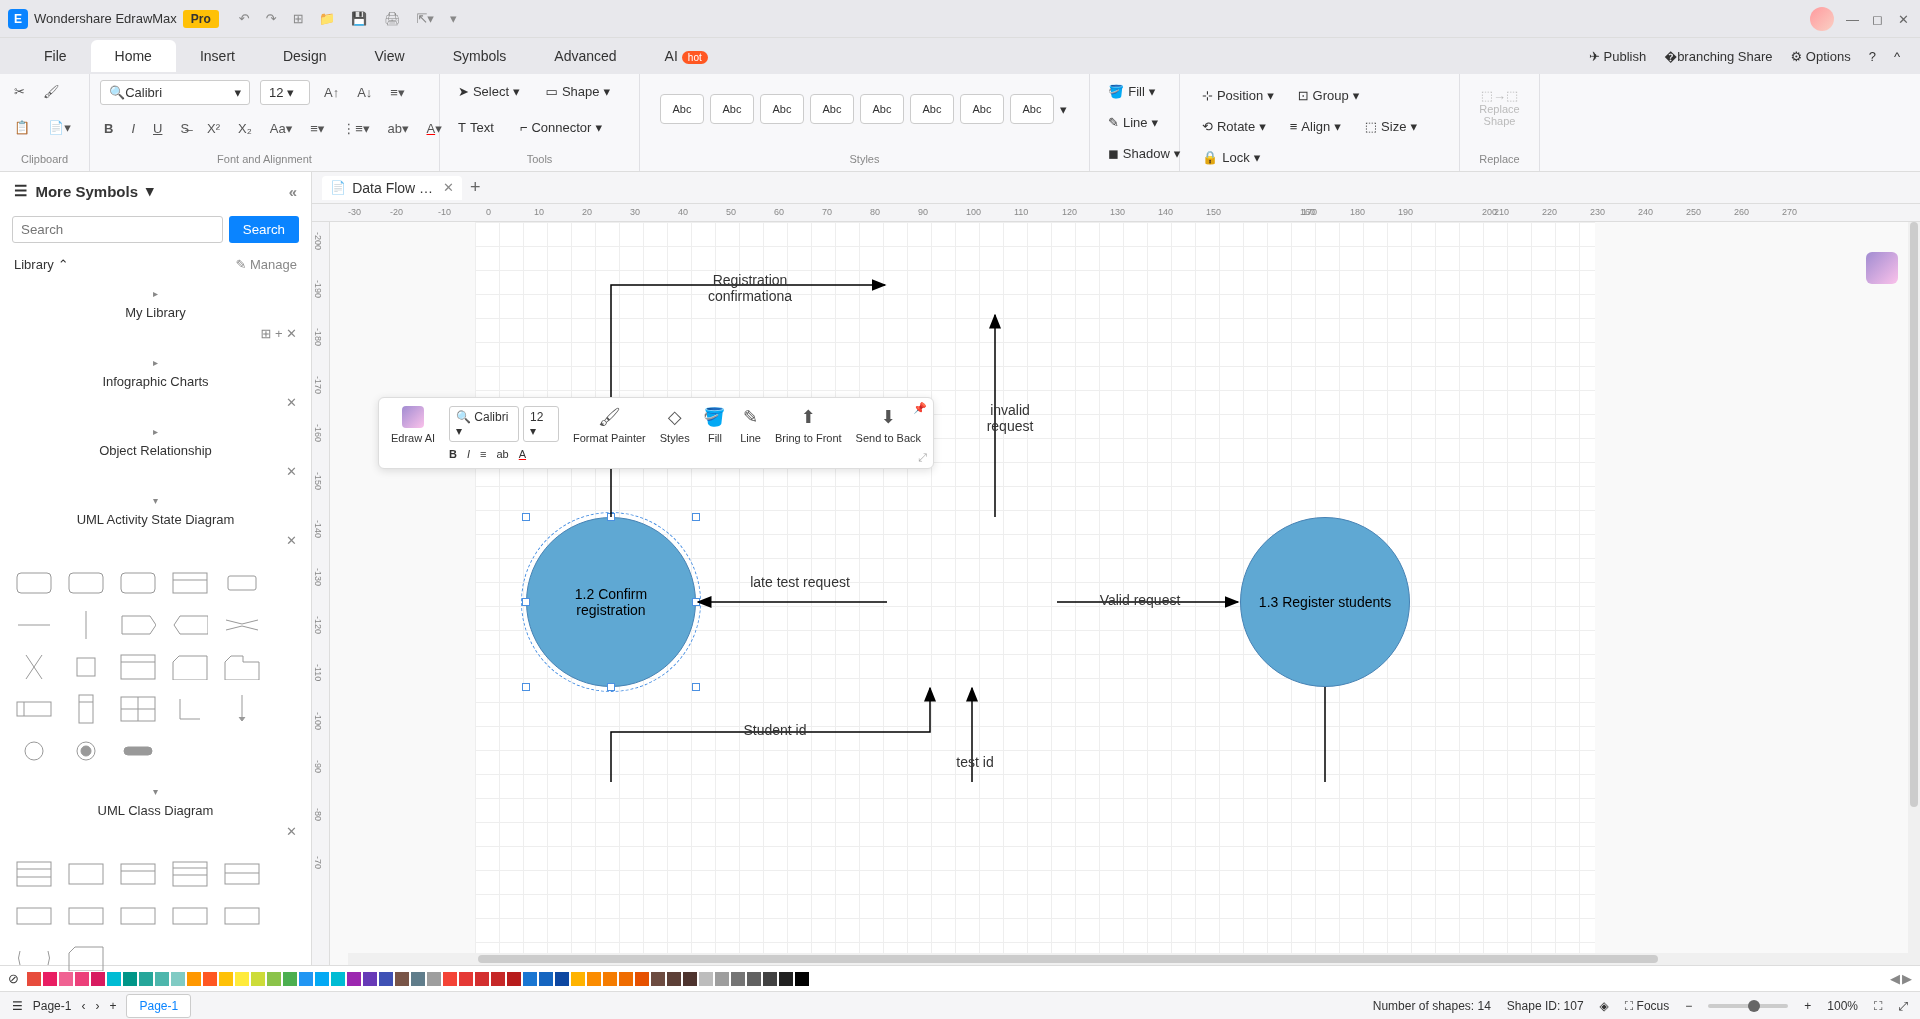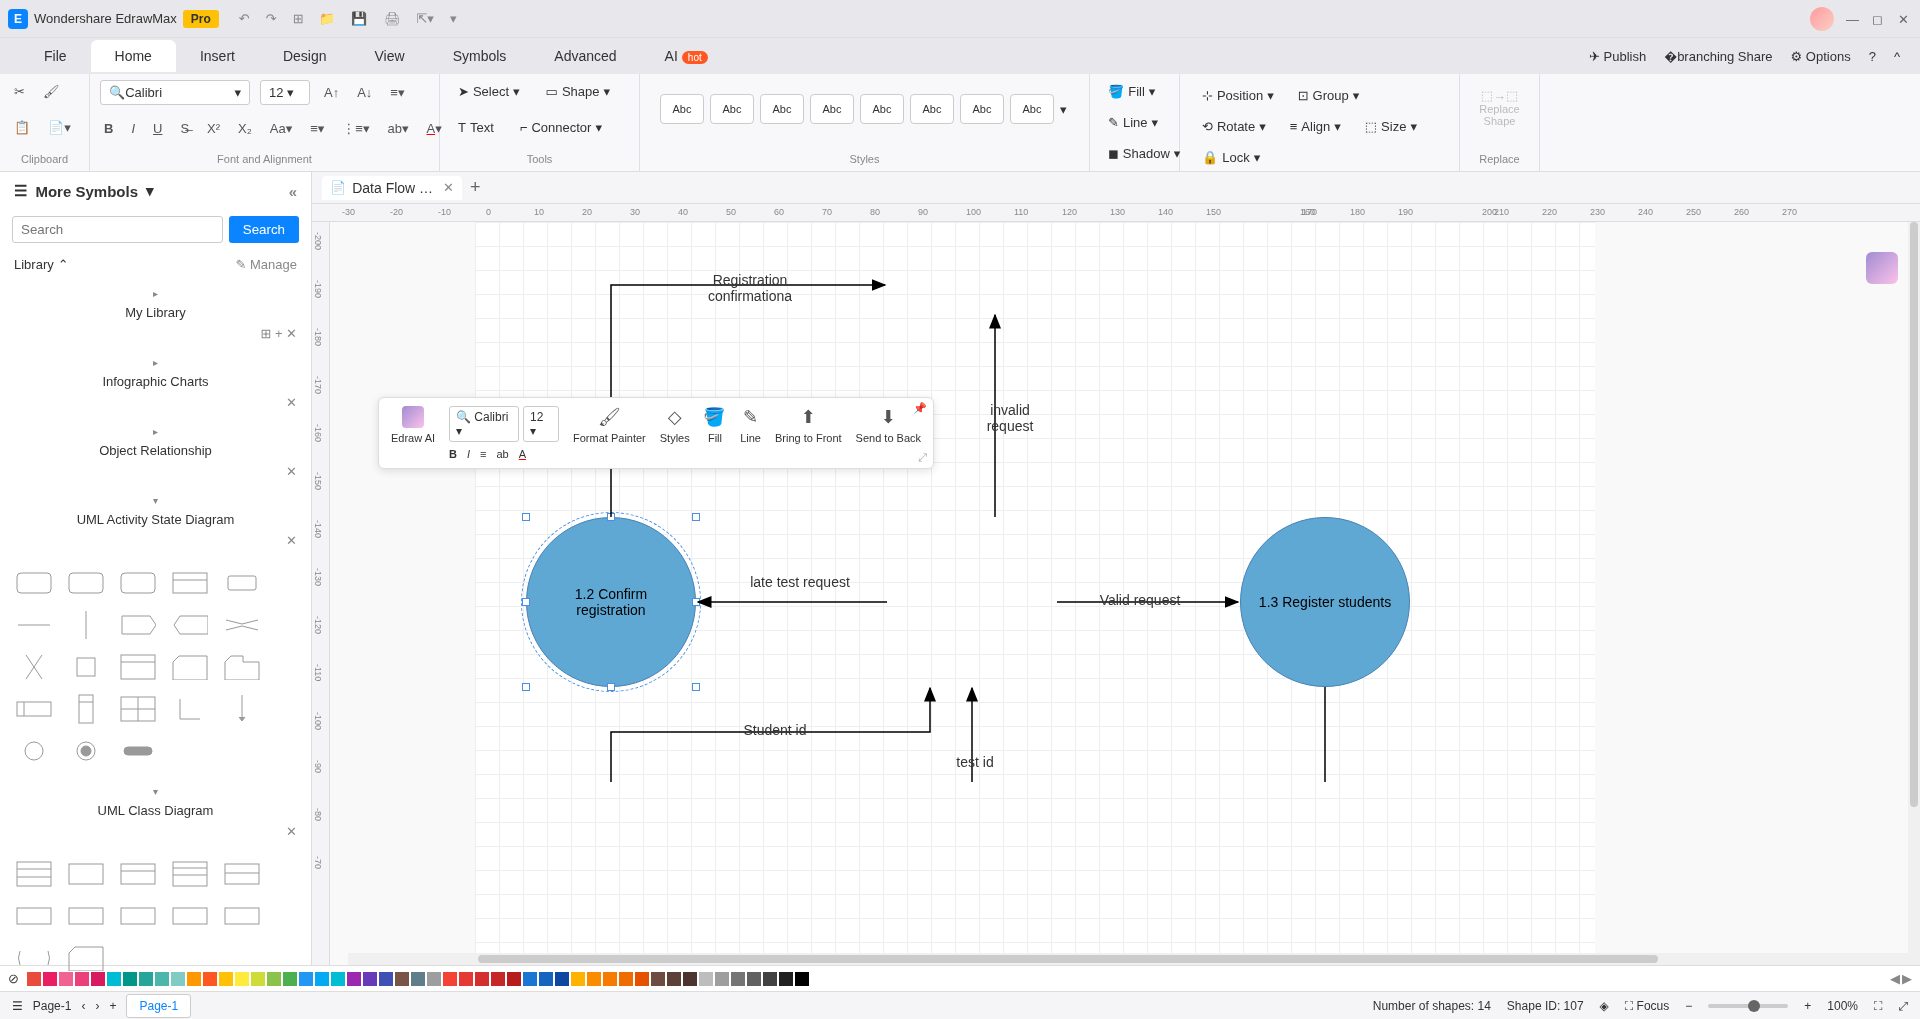--- a/index.html
+++ b/index.html
@@ -448,21 +448,21 @@
   <div class="canvas-area">
     <div class="tabs-row">
       <div class="doc-tab">
         <span>📄</span>
         <span class="name">Data Flow Dia...</span>
         <span class="x">✕</span>
       </div>
       <span style="font-size:18px;color:#666">+</span>
     </div>
     <div class="ruler-h" id="ruler-h">
-        <span class="tick" style="left: 30px;">-30</span>
+        <span class="tick" style="left: 36px;">-30</span>
         <span class="tick" style="left: 78px;">-20</span>
         <span class="tick" style="left: 126px;">-10</span>
         <span class="tick" style="left: 174px;">0</span>
         <span class="tick" style="left: 222px;">10</span>
         <span class="tick" style="left: 270px;">20</span>
         <span class="tick" style="left: 318px;">30</span>
         <span class="tick" style="left: 366px;">40</span>
         <span class="tick" style="left: 414px;">50</span>
         <span class="tick" style="left: 462px;">60</span>
         <span class="tick" style="left: 510px;">70</span>

